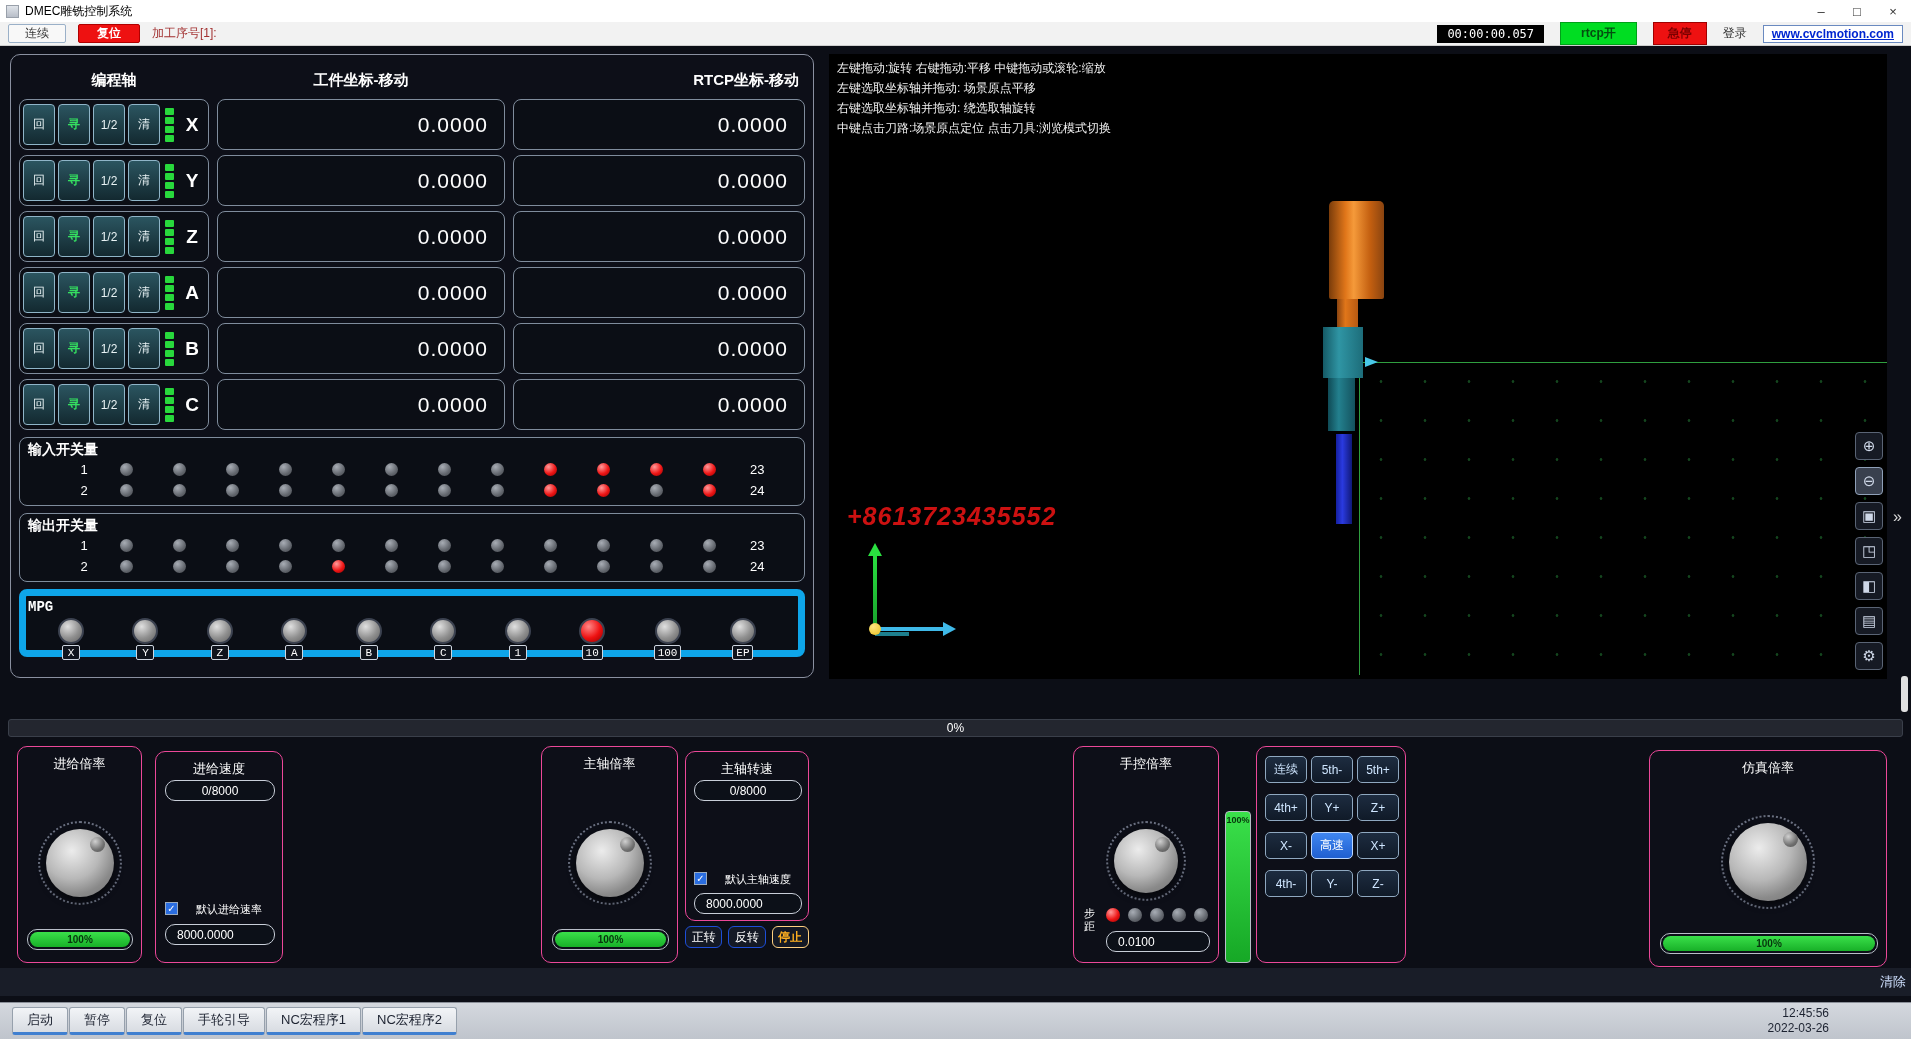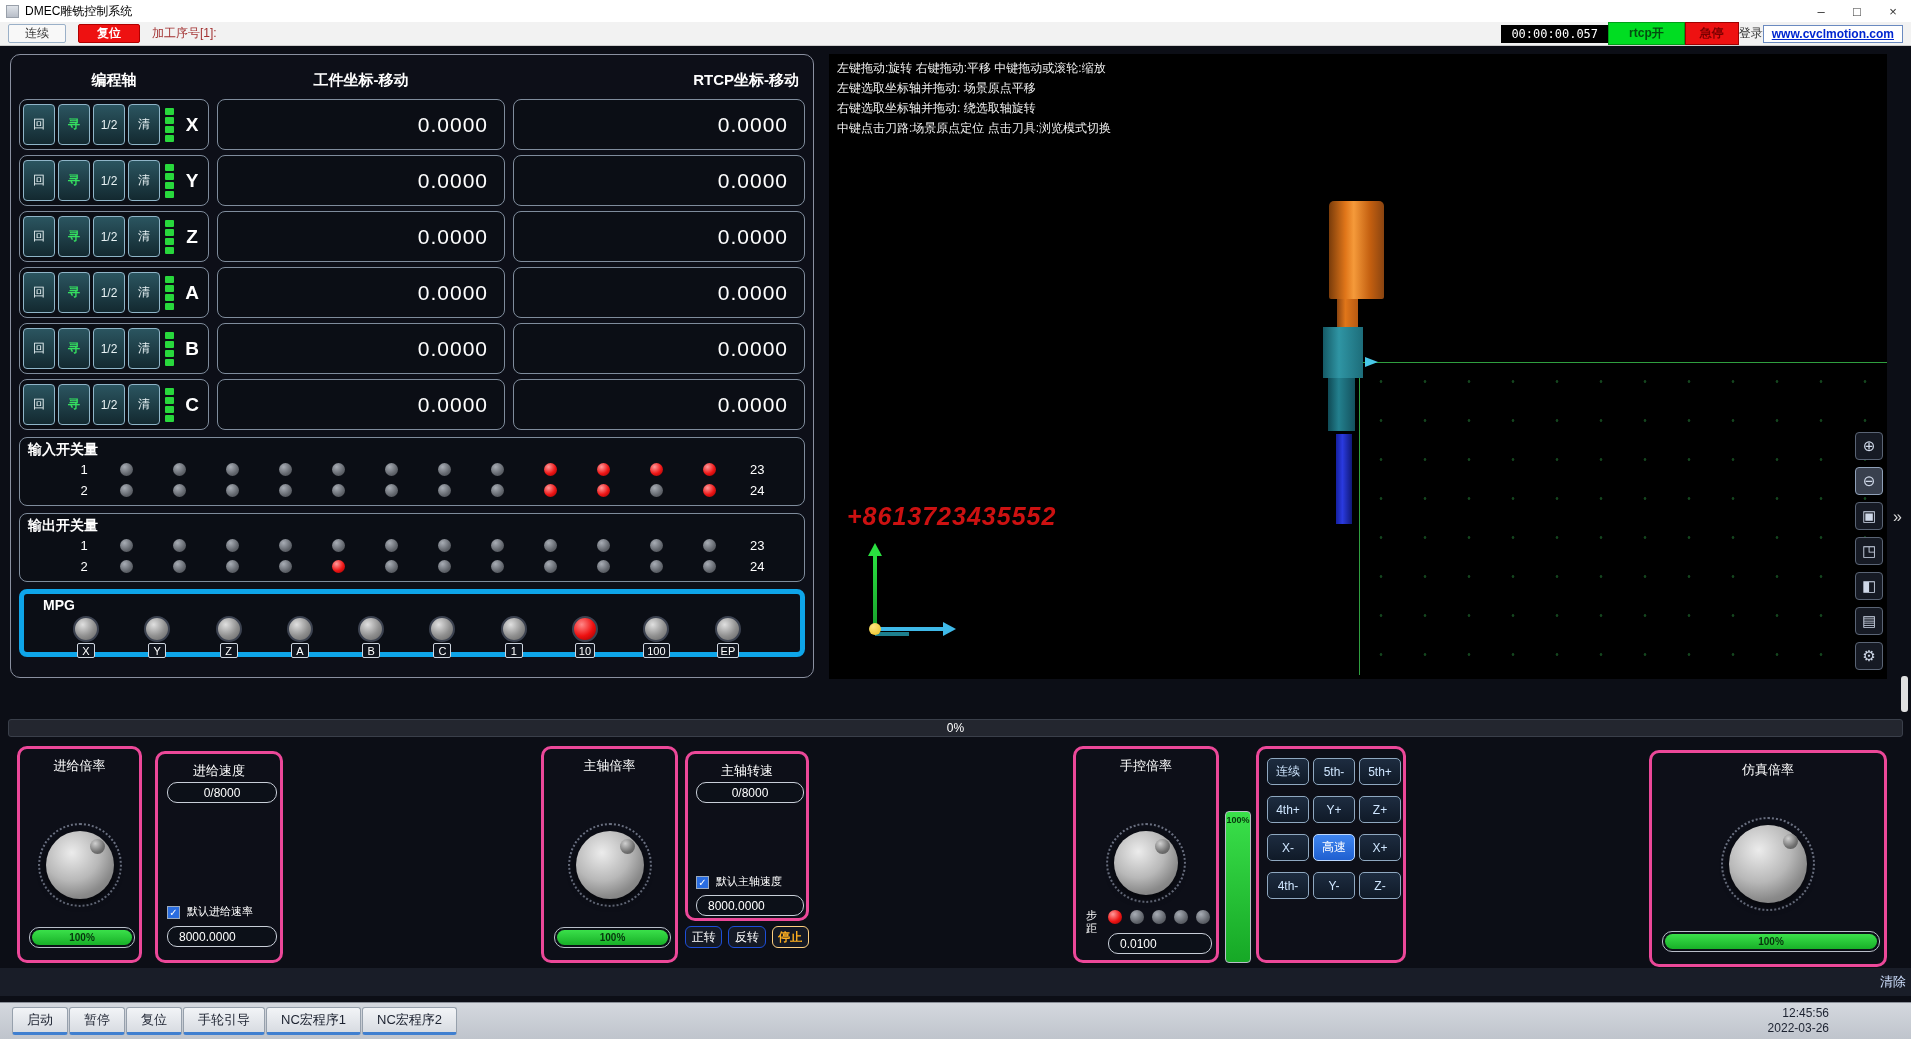--- a/index.html
+++ b/index.html
@@ -12,21 +12,21 @@
 .app-icon{width:13px;height:13px;border:1px solid #99a0aa;background:linear-gradient(#e0e4ea,#b8bec8);margin-right:6px;}
 .title-text{font-size:12px;}
 .win-controls{margin-left:auto;display:flex;height:100%;}
 .win-btn{width:36px;height:100%;display:flex;align-items:center;justify-content:center;font-size:13px;color:#333;cursor:pointer;}
 
 
 .toolbar{position:absolute;left:0;top:22px;width:1911px;height:24px;background:#f2f2f2;border-bottom:1px solid #cfcfcf;display:flex;align-items:center;gap:12px;padding:0 8px;color:#222;z-index:5;}
 .tb-btn{height:19px;padding:0 16px;font-size:12px;background:#f8f8f8;border:1px solid #9ab0c8;border-radius:2px;color:#333;}
 .tb-btn.reset{background:#ee1111;border-color:#b00000;color:#fff;font-weight:bold;min-width:62px;}
 .tb-label{font-size:12px;color:#a23030;}
-.tb-right{margin-left:auto;display:flex;align-items:center;}
+.tb-right{margin-left:auto;display:flex;align-items:center;gap:16px;}
 .timer{background:#000;color:#fff;font-family:"DejaVu Sans Mono",monospace;font-size:12px;padding:2px 10px;min-width:96px;text-align:center;}
 .rtcp{background:#00dd22;color:#044d10;border:1px solid #00a018;font-size:12px;padding:2px 20px;font-weight:bold;}
 .estop{background:#ee1111;color:#7a0000;border:1px solid #a00000;font-size:12px;padding:2px 14px;font-weight:bold;}
 .login{background:transparent;border:none;font-size:12px;color:#333;}
 .site{font-size:12px;color:#0026d0;text-decoration:underline;border:1px solid #6a8ac0;background:#fff;padding:1px 8px;font-weight:bold;cursor:pointer;}
 
 
 .left-panel{position:absolute;left:10px;top:54px;width:804px;height:624px;border:1px solid #8a90a0;border-radius:10px;background:#0d0f18;padding:6px 8px;}
 .axis-header{display:flex;align-items:center;height:38px;font-weight:bold;font-size:15px;color:#fff;}
 .h-prog{width:190px;text-align:center;}
@@ -45,21 +45,21 @@
 
 .io-box{border:1px solid #7f8c9c;border-radius:8px;margin-top:7px;padding:3px 8px 5px;background:#0b0e15;height:69px;}
 .io-title{font-size:14px;font-weight:bold;color:#fff;height:18px;}
 .io-row{display:flex;align-items:center;height:21px;}
 .io-label{width:24px;margin-left:44px;font-size:13px;color:#fff;text-align:center;}
 .io-dots{display:flex;gap:40px;margin-left:24px;}
 .led{width:13px;height:13px;border-radius:50%;background:radial-gradient(circle at 35% 30%,#a8adb5,#62666d 60%,#42454a);}
 .led.on{background:radial-gradient(circle at 35% 30%,#ff9a9a,#ee1515 55%,#8e0000);}
 .io-count{margin-left:34px;font-size:13px;color:#fff;}
 
-.mpg-box{border:5px solid #0ea5e9;border-radius:8px;margin-top:7px;padding:3px 19px;background:#0b0e15;height:68px;}
+.mpg-box{border:7px solid #0ea5e9;border-radius:8px;margin-top:7px;padding:3px 2px;background:#0b0e15;height:68px;font-family:Liberation Mono, monospace;}
 .mpg-items{display:flex;justify-content:space-between;padding:0 40px 0 30px;margin-top:1px;}
 .mpg-item{display:flex;flex-direction:column;align-items:center;gap:1px;background:transparent;border:none;}
 .mpg-circle{width:26px;height:26px;border-radius:50%;background:radial-gradient(circle at 35% 30%,#e0e0e0,#909090 55%,#606060);border:2px solid #3c4250;}
 .mpg-circle.on{background:radial-gradient(circle at 35% 30%,#ff8888,#ee1010 55%,#900000);}
 .mpg-label{min-width:18px;padding:0 3px;height:15px;border:1px solid #cfd6e0;border-radius:2px;font-size:11px;color:#fff;display:flex;align-items:center;justify-content:center;background:#10141d;}
 
 
 .viewport{position:absolute;left:829px;top:54px;width:1058px;height:625px;background:#000;overflow:hidden;}
 .help-lines{position:absolute;left:8px;top:4px;}
 .help-line{font-size:12px;line-height:20px;color:#f0f0f0;}
@@ -82,34 +82,34 @@
 .side-tools{position:absolute;left:1026px;top:378px;display:flex;flex-direction:column;gap:7px;}
 .side-btn{width:28px;height:28px;border:1px solid #5a6475;border-radius:4px;background:#161a24;color:#cfd8e8;font-size:15px;display:flex;align-items:center;justify-content:center;padding:0;}
 .side-btn.on{background:#39404e;border-color:#8fa0b8;}
 .expand-chevron{position:absolute;left:1893px;top:508px;font-size:16px;color:#d8d8d8;cursor:pointer;}
 .scroll-thumb{position:absolute;left:1901px;top:676px;width:7px;height:36px;background:#e0e0e0;border-radius:3px;}
 
 
 .progress-row{position:absolute;left:8px;top:719px;width:1895px;height:18px;background:#23262f;border:1px solid #3a3f4a;border-radius:3px;display:flex;align-items:center;justify-content:center;font-size:12px;color:#fff;}
 
 
-.ctl-panel{position:absolute;border:3px solid #ec4899;border-radius:10px;background:#0d0f18;}
+.ctl-panel{position:absolute;border:1px solid #ec4899;border-radius:10px;background:#0d0f18;}
 .ctl-title{text-align:center;font-size:13px;color:#fff;margin-top:8px;}
 .knob-wrap{position:relative;}
 .kw68{width:68px;height:68px;margin:56px auto 0;}
 .kw64{width:64px;height:64px;margin:56px auto 0;}
 .kw78{width:78px;height:78px;margin:46px auto 0;}
 .ticks{position:absolute;inset:-8px;border-radius:50%;border:2px dotted #6a7080;}
 .knob{width:100%;height:100%;border-radius:50%;background:radial-gradient(circle at 38% 32%,#ececec,#b8b8b8 45%,#8a8a8a 70%,#707070);box-shadow:0 3px 8px rgba(0,0,0,.7);position:relative;}
 .knob::after{content:"";position:absolute;right:12%;top:12%;width:15px;height:15px;border-radius:50%;background:radial-gradient(circle at 35% 30%,#d0d0d0,#707070 60%,#505050);}
 .hbar{position:absolute;height:21px;border:1px solid #b8bec8;border-radius:10px;background:#0c1018;padding:2px;}
 .hbar-fill{height:100%;width:100%;background:linear-gradient(#3ae04a,#18b028);border-radius:8px;display:flex;align-items:center;justify-content:center;font-size:10px;color:#07350d;font-weight:bold;}
 .vbox{position:absolute;height:21px;border:1px solid #c8ced8;border-radius:10px;background:#0c1018;color:#fff;font-size:12px;display:flex;align-items:center;justify-content:center;}
 .vbox.left{justify-content:flex-start;padding-left:11px;}
-.chk{position:absolute;display:flex;align-items:flex-end;gap:7px;font-size:11px;color:#fff;cursor:pointer;}
+.chk{position:absolute;display:flex;align-items:flex-start;gap:18px;font-size:11px;color:#fff;cursor:pointer;}
 .chk-box{width:13px;height:13px;background:#2a6de0;border:1px solid #9aabc0;display:flex;align-items:center;justify-content:center;color:#fff;font-size:10px;}
 .chk-box::after{content:"✓";}
 .spindle-btn-row{position:absolute;left:685px;top:926px;width:124px;display:flex;gap:6px;}
 .sp-btn{flex:1;height:22px;border:1px solid #1d4ed8;border-radius:6px;background:#141925;color:#fff;font-size:12px;padding:0;}
 .sp-btn.stop{color:#ffb020;border-color:#ffd080;font-weight:bold;}
 .step-label{position:absolute;left:10px;top:160px;width:14px;font-size:11px;line-height:13px;word-break:break-all;color:#fff;}
 .step-leds{position:absolute;left:32px;top:161px;display:flex;gap:8px;}
 .step-led{width:14px;height:14px;border-radius:50%;background:radial-gradient(circle at 35% 30%,#a8adb5,#62666d 60%,#42454a);}
 .step-led.on{background:radial-gradient(circle at 35% 30%,#ff9a9a,#ee1515 55%,#8e0000);}
 .vbar{position:absolute;left:1225px;top:811px;width:26px;height:152px;border:1px solid #b8bec8;border-radius:4px;background:linear-gradient(#3ae04a,#16a826);display:flex;justify-content:center;padding-top:3px;}

